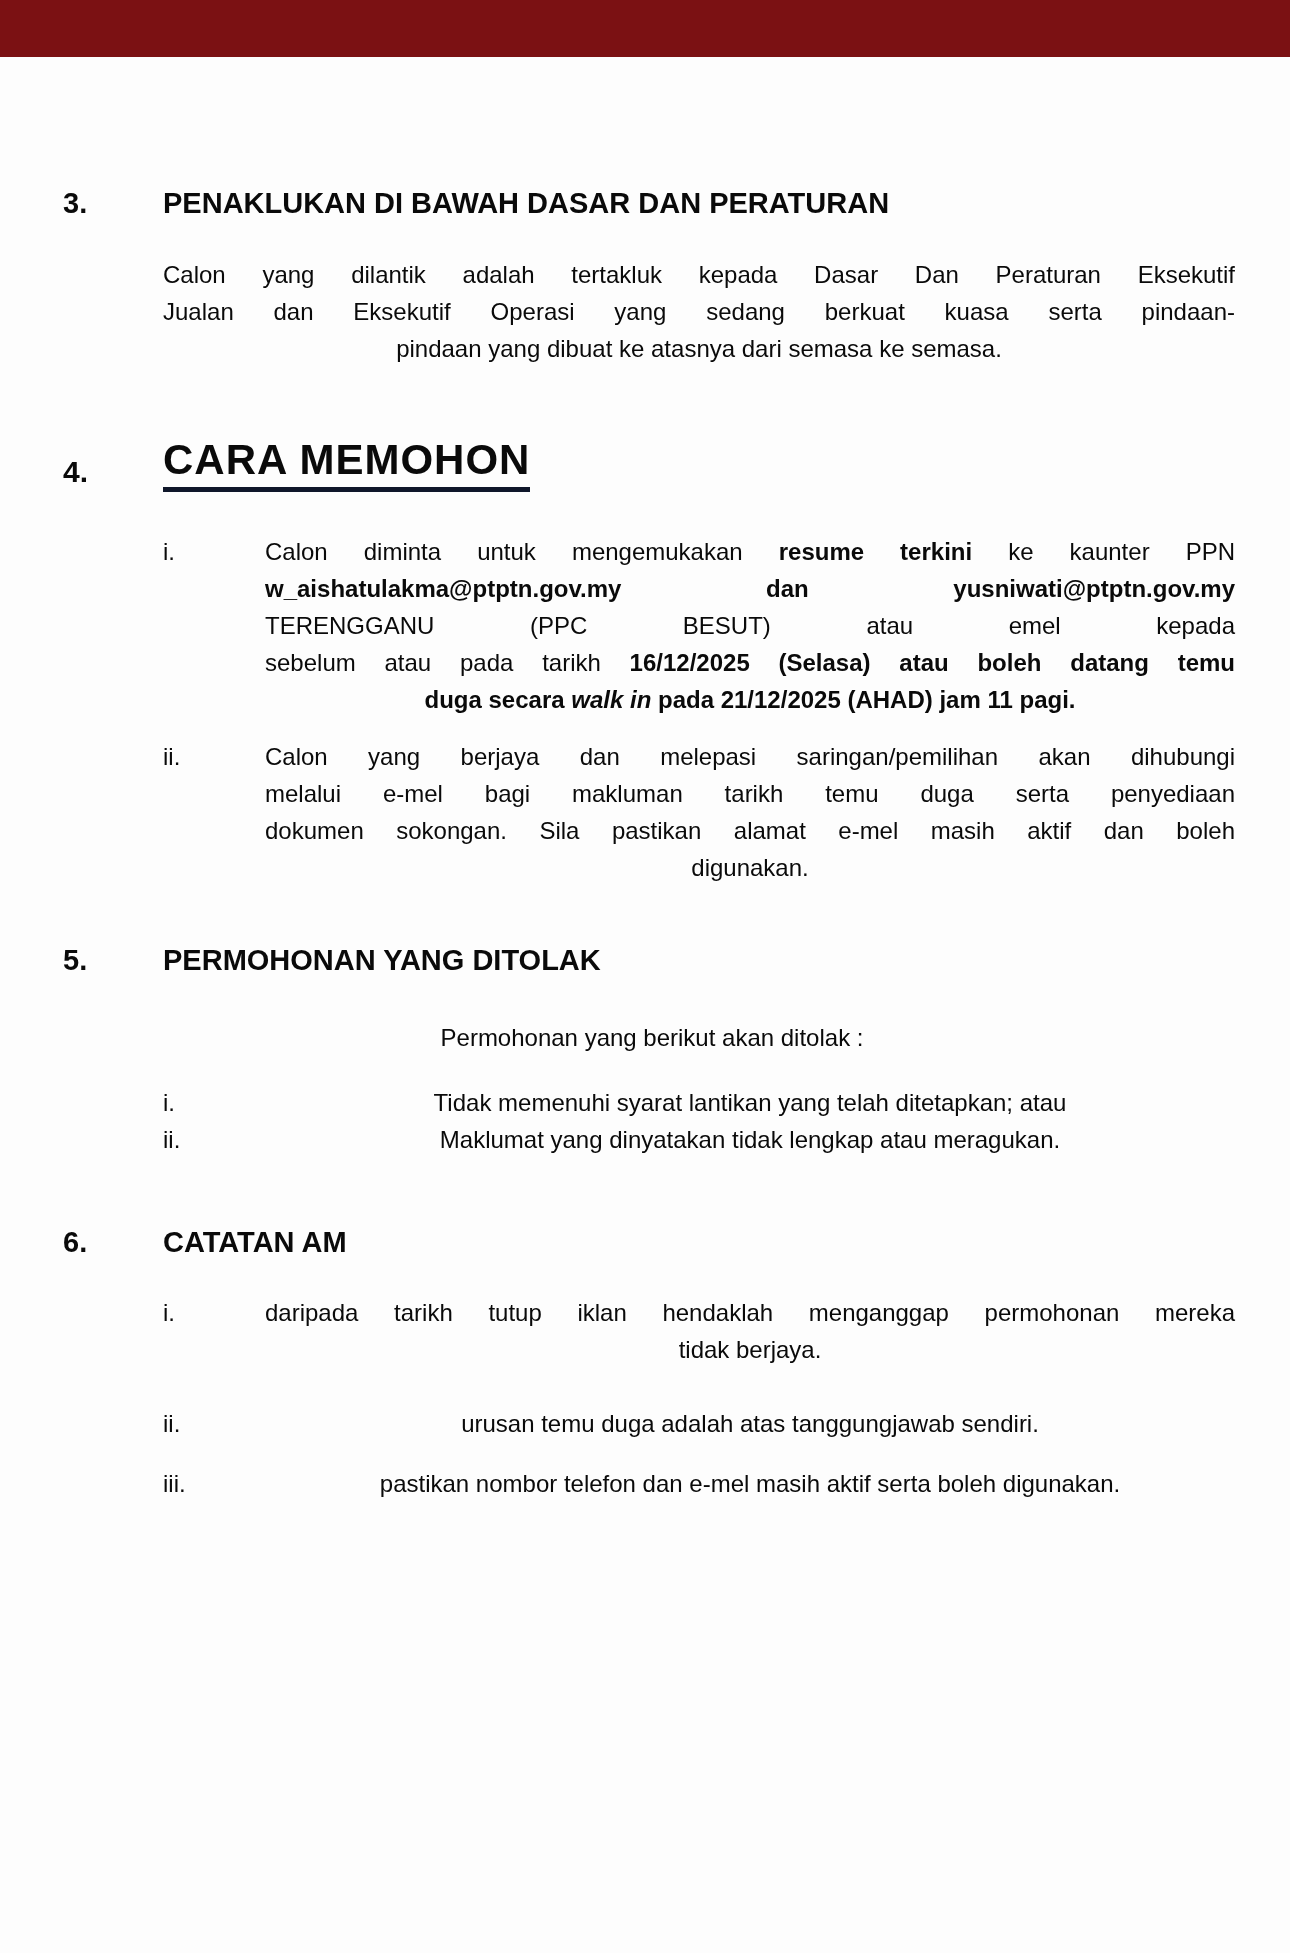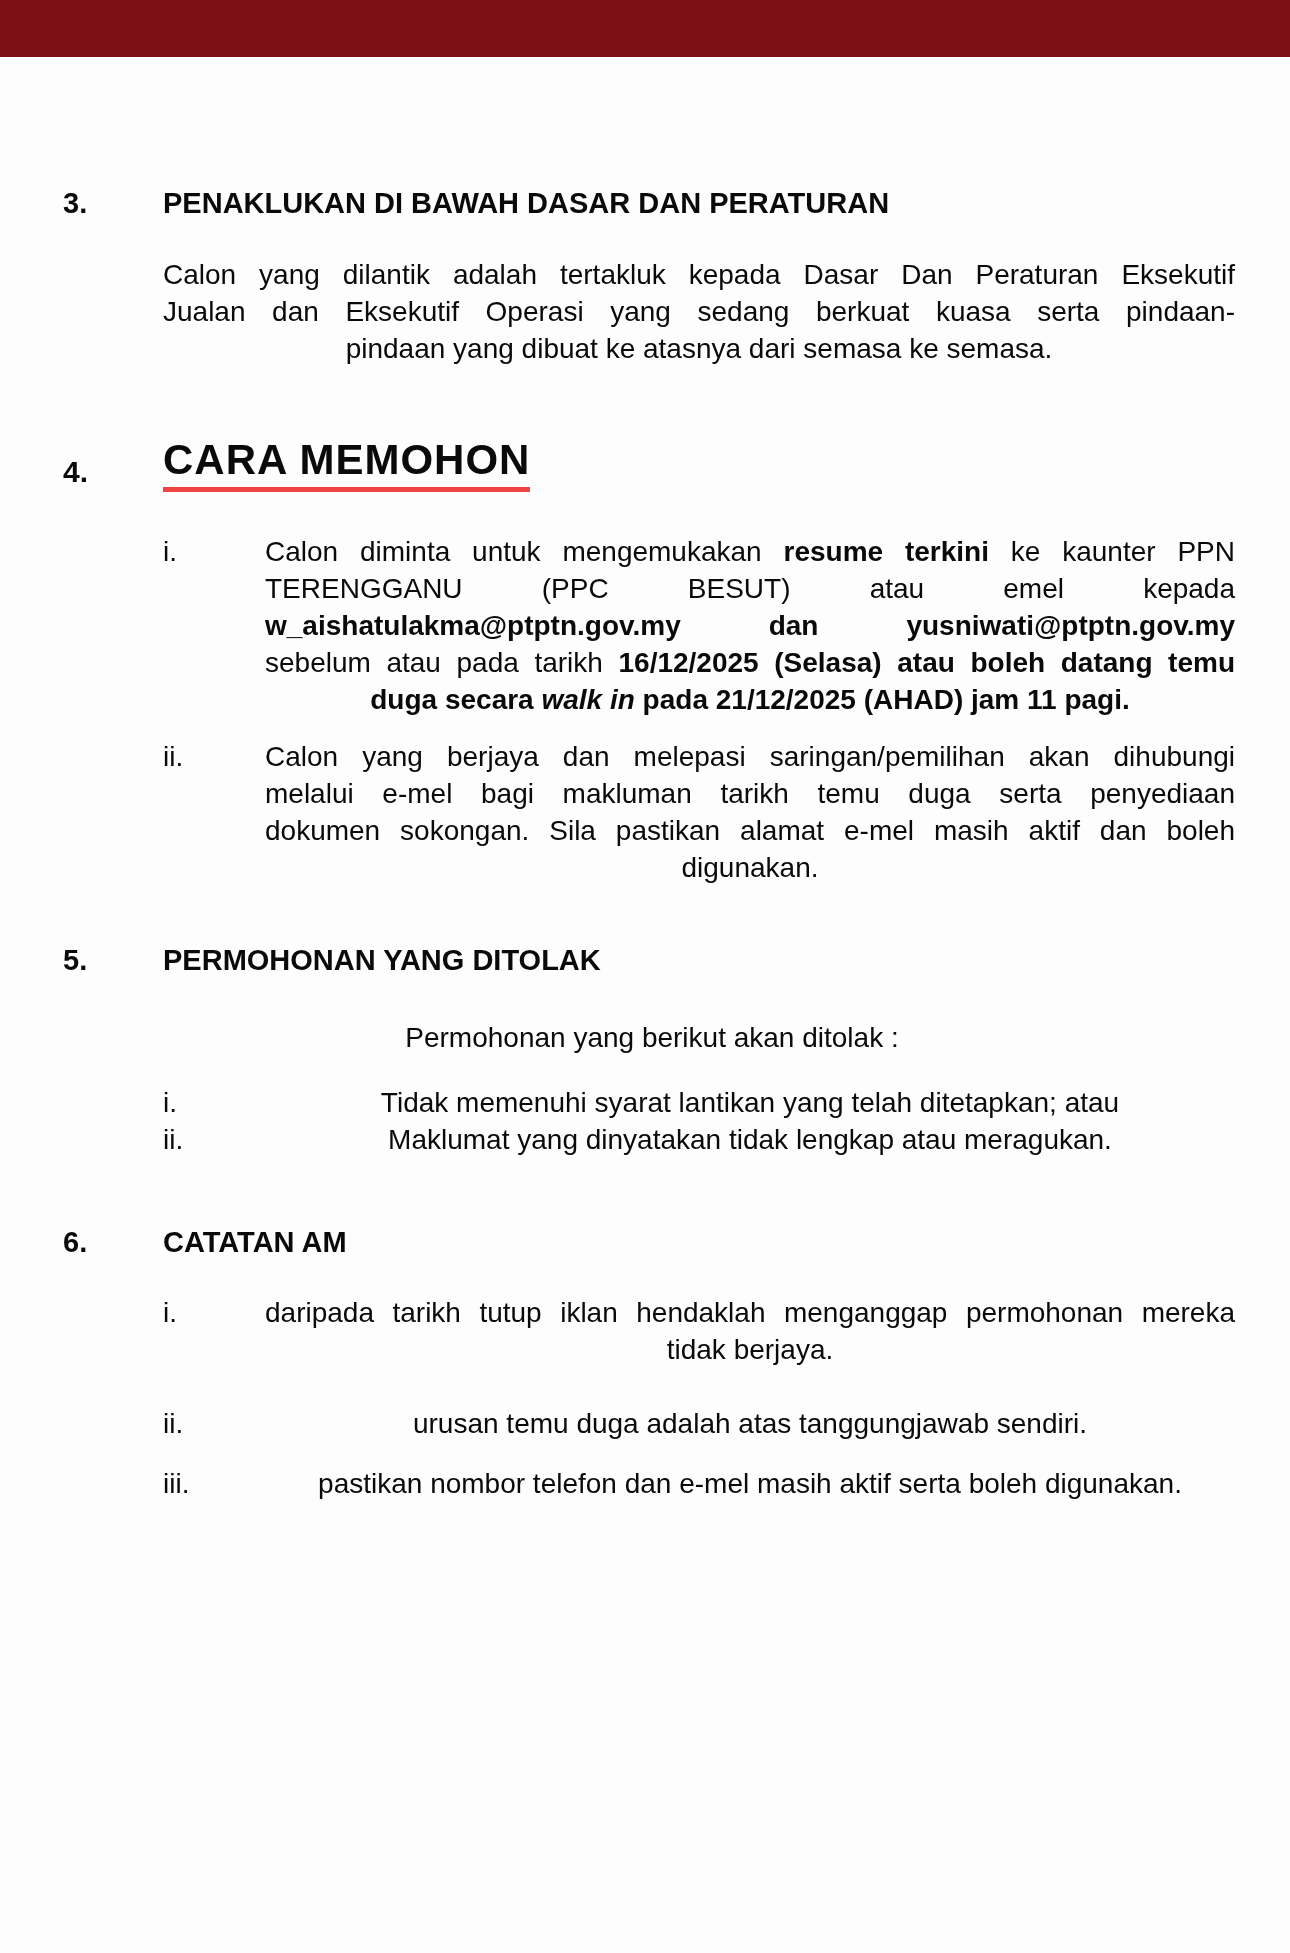--- a/index.html
+++ b/index.html
@@ -37,27 +37,27 @@
   }
   .sec-num {
     width: 100px;
     flex: none;
   }
   .sec-title { }
   
   #sec-4 .sec-head { font-size: 42px; line-height: 50px; }
   #sec-4 .sec-num  { font-size: 30px; padding-top: 12px; }
   .sec-title.underlined {
-    border-bottom: 5px solid #ef4444;
+    border-bottom: 5px solid #0f172a;
     padding-bottom: 2px;
     display: inline-block;
     letter-spacing: 1px;
   }
   .block {
-    font-size: 28px;
+    font-size: 24px;
     line-height: 37px;
   }
   .para {
     margin-left: 100px;
   }
   .item {
     display: flex;
     margin-left: 100px;
   }
   .marker {
@@ -112,22 +112,22 @@
       </section>
       <section class="section" id="sec-4">
         <div class="sec-head">
           <span class="sec-num">4.</span>
           <span><span class="sec-title underlined">CARA MEMOHON</span></span>
         </div>
         <div class="block block-0 item">
           <span class="marker">i.</span>
           <div class="itext">
             <div class="line jl"><span>Calon diminta untuk mengemukakan </span><span class="bd">resume terkini</span><span> ke kaunter PPN</span></div>
+            <div class="line jl"><span class="bd">w_aishatulakma@ptptn.gov.my dan yusniwati@ptptn.gov.my</span></div>
             <div class="line jl"><span>TERENGGANU (PPC BESUT) atau emel kepada</span></div>
-            <div class="line jl"><span class="bd">w_aishatulakma@ptptn.gov.my dan yusniwati@ptptn.gov.my</span></div>
             <div class="line jl"><span>sebelum atau pada tarikh </span><span class="bd">16/12/2025 (Selasa) atau boleh datang temu</span></div>
             <div class="line ll"><span class="bd">duga secara </span><span class="bd it">walk in</span><span class="bd"> pada 21/12/2025 (AHAD) jam 11 pagi.</span></div>
           </div>
         </div>
         <div class="block block-1 item">
           <span class="marker">ii.</span>
           <div class="itext">
             <div class="line jl"><span>Calon yang berjaya dan melepasi saringan/pemilihan akan dihubungi</span></div>
             <div class="line jl"><span>melalui e-mel bagi makluman tarikh temu duga serta penyediaan</span></div>
             <div class="line jl"><span>dokumen sokongan. Sila pastikan alamat e-mel masih aktif dan boleh</span></div>

